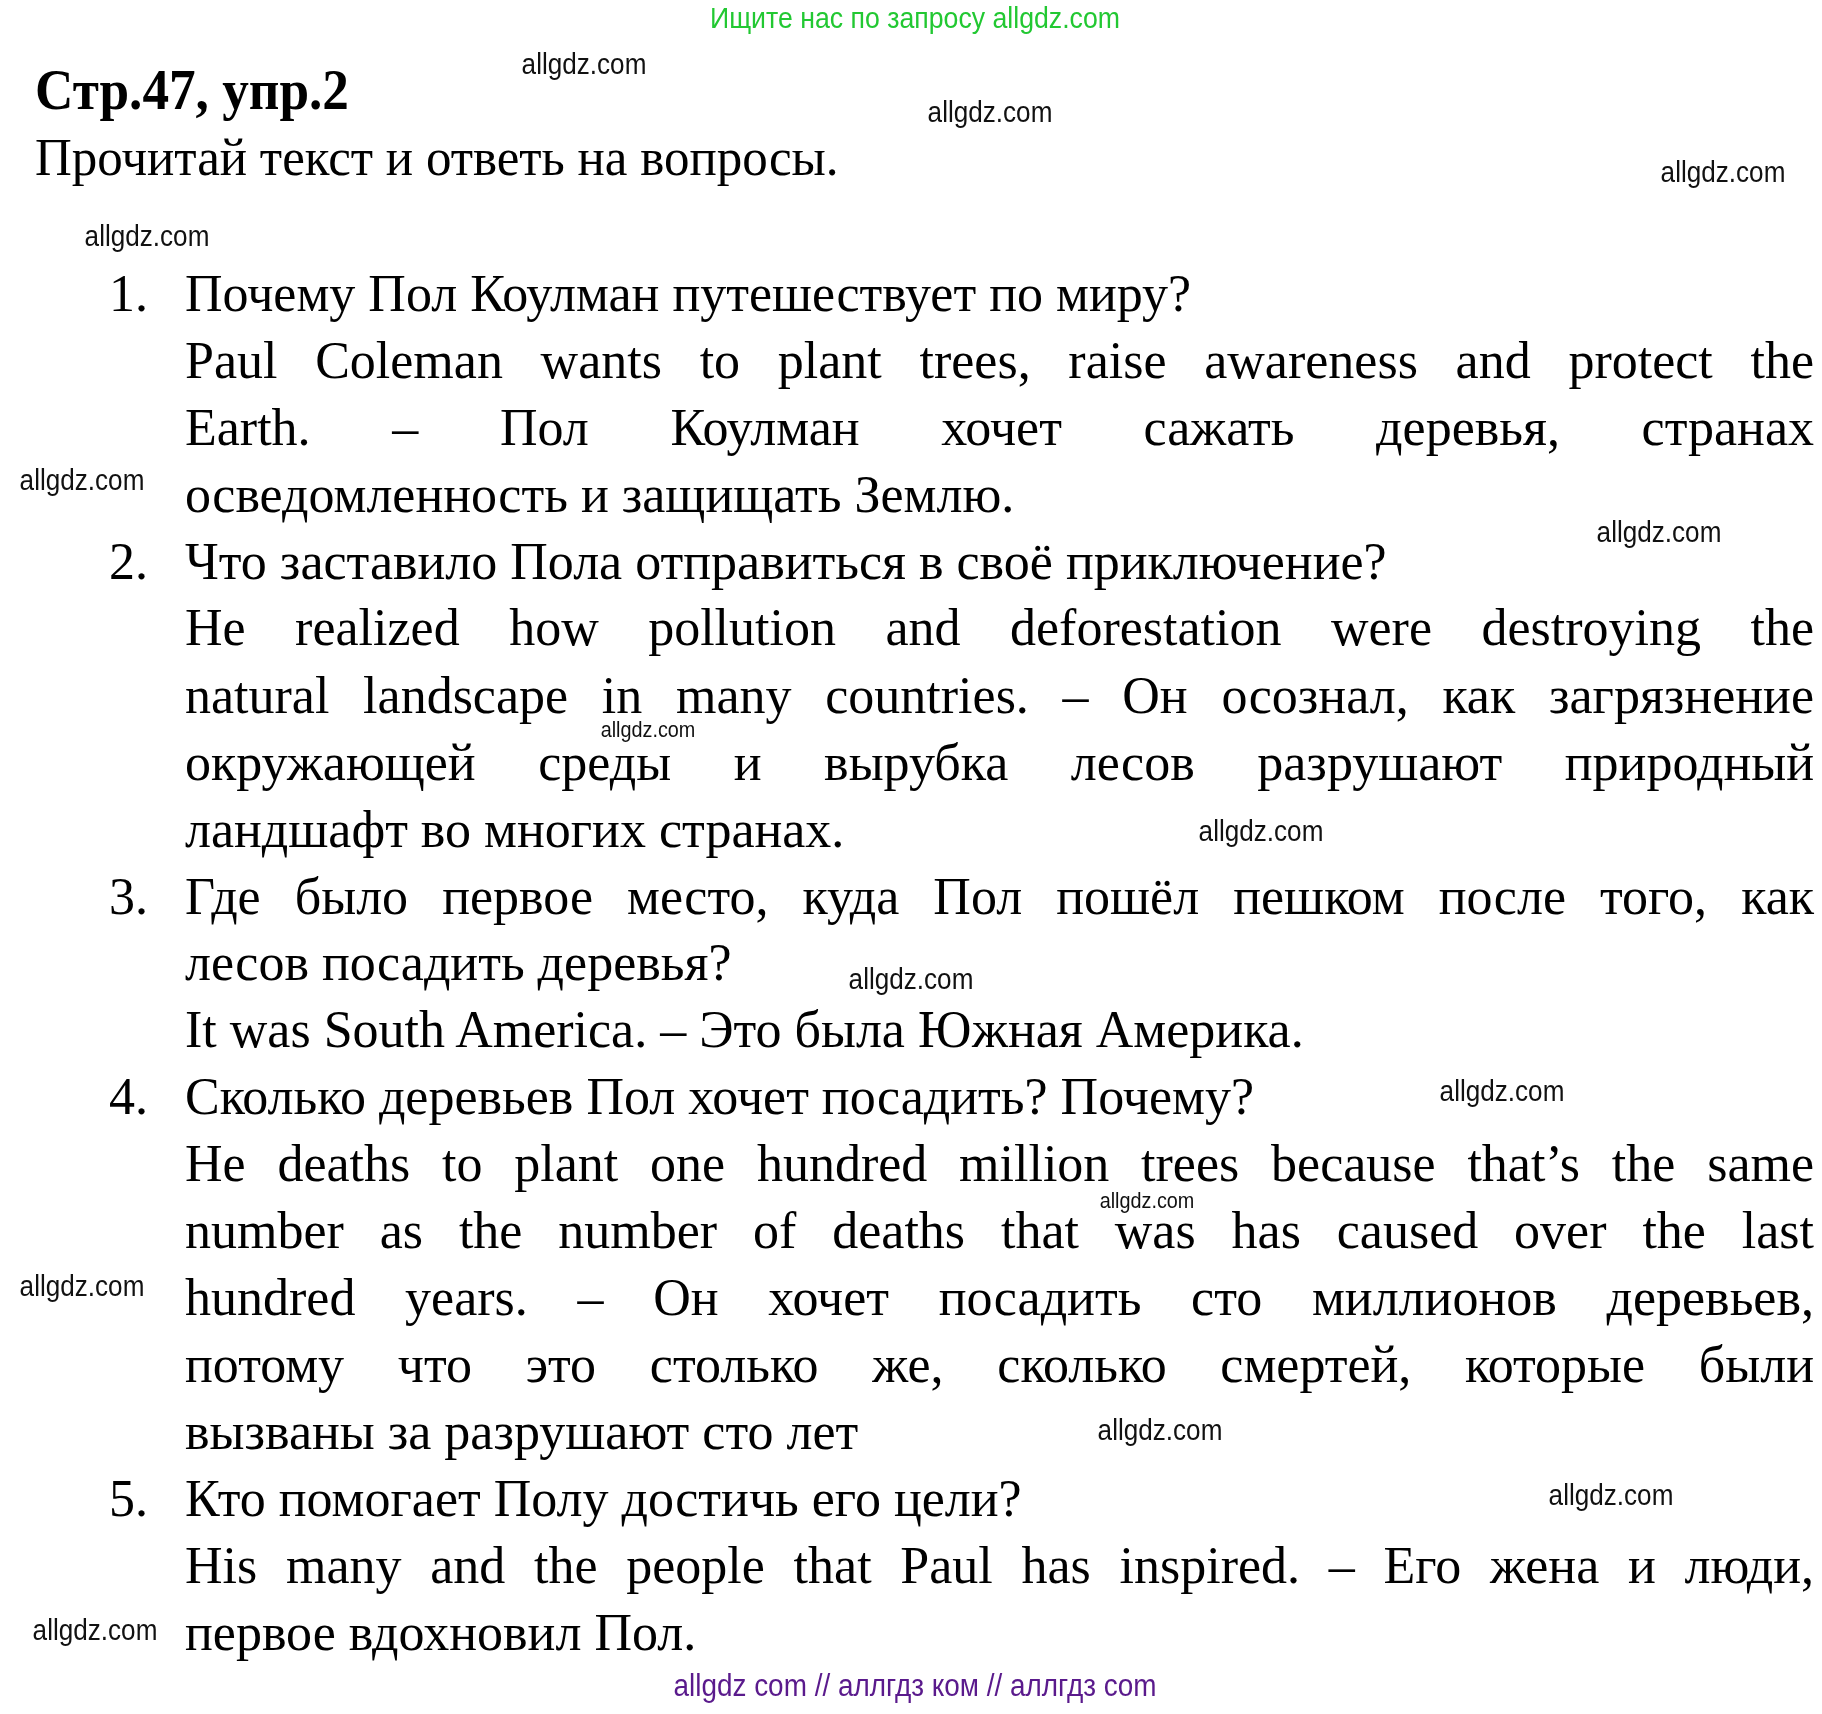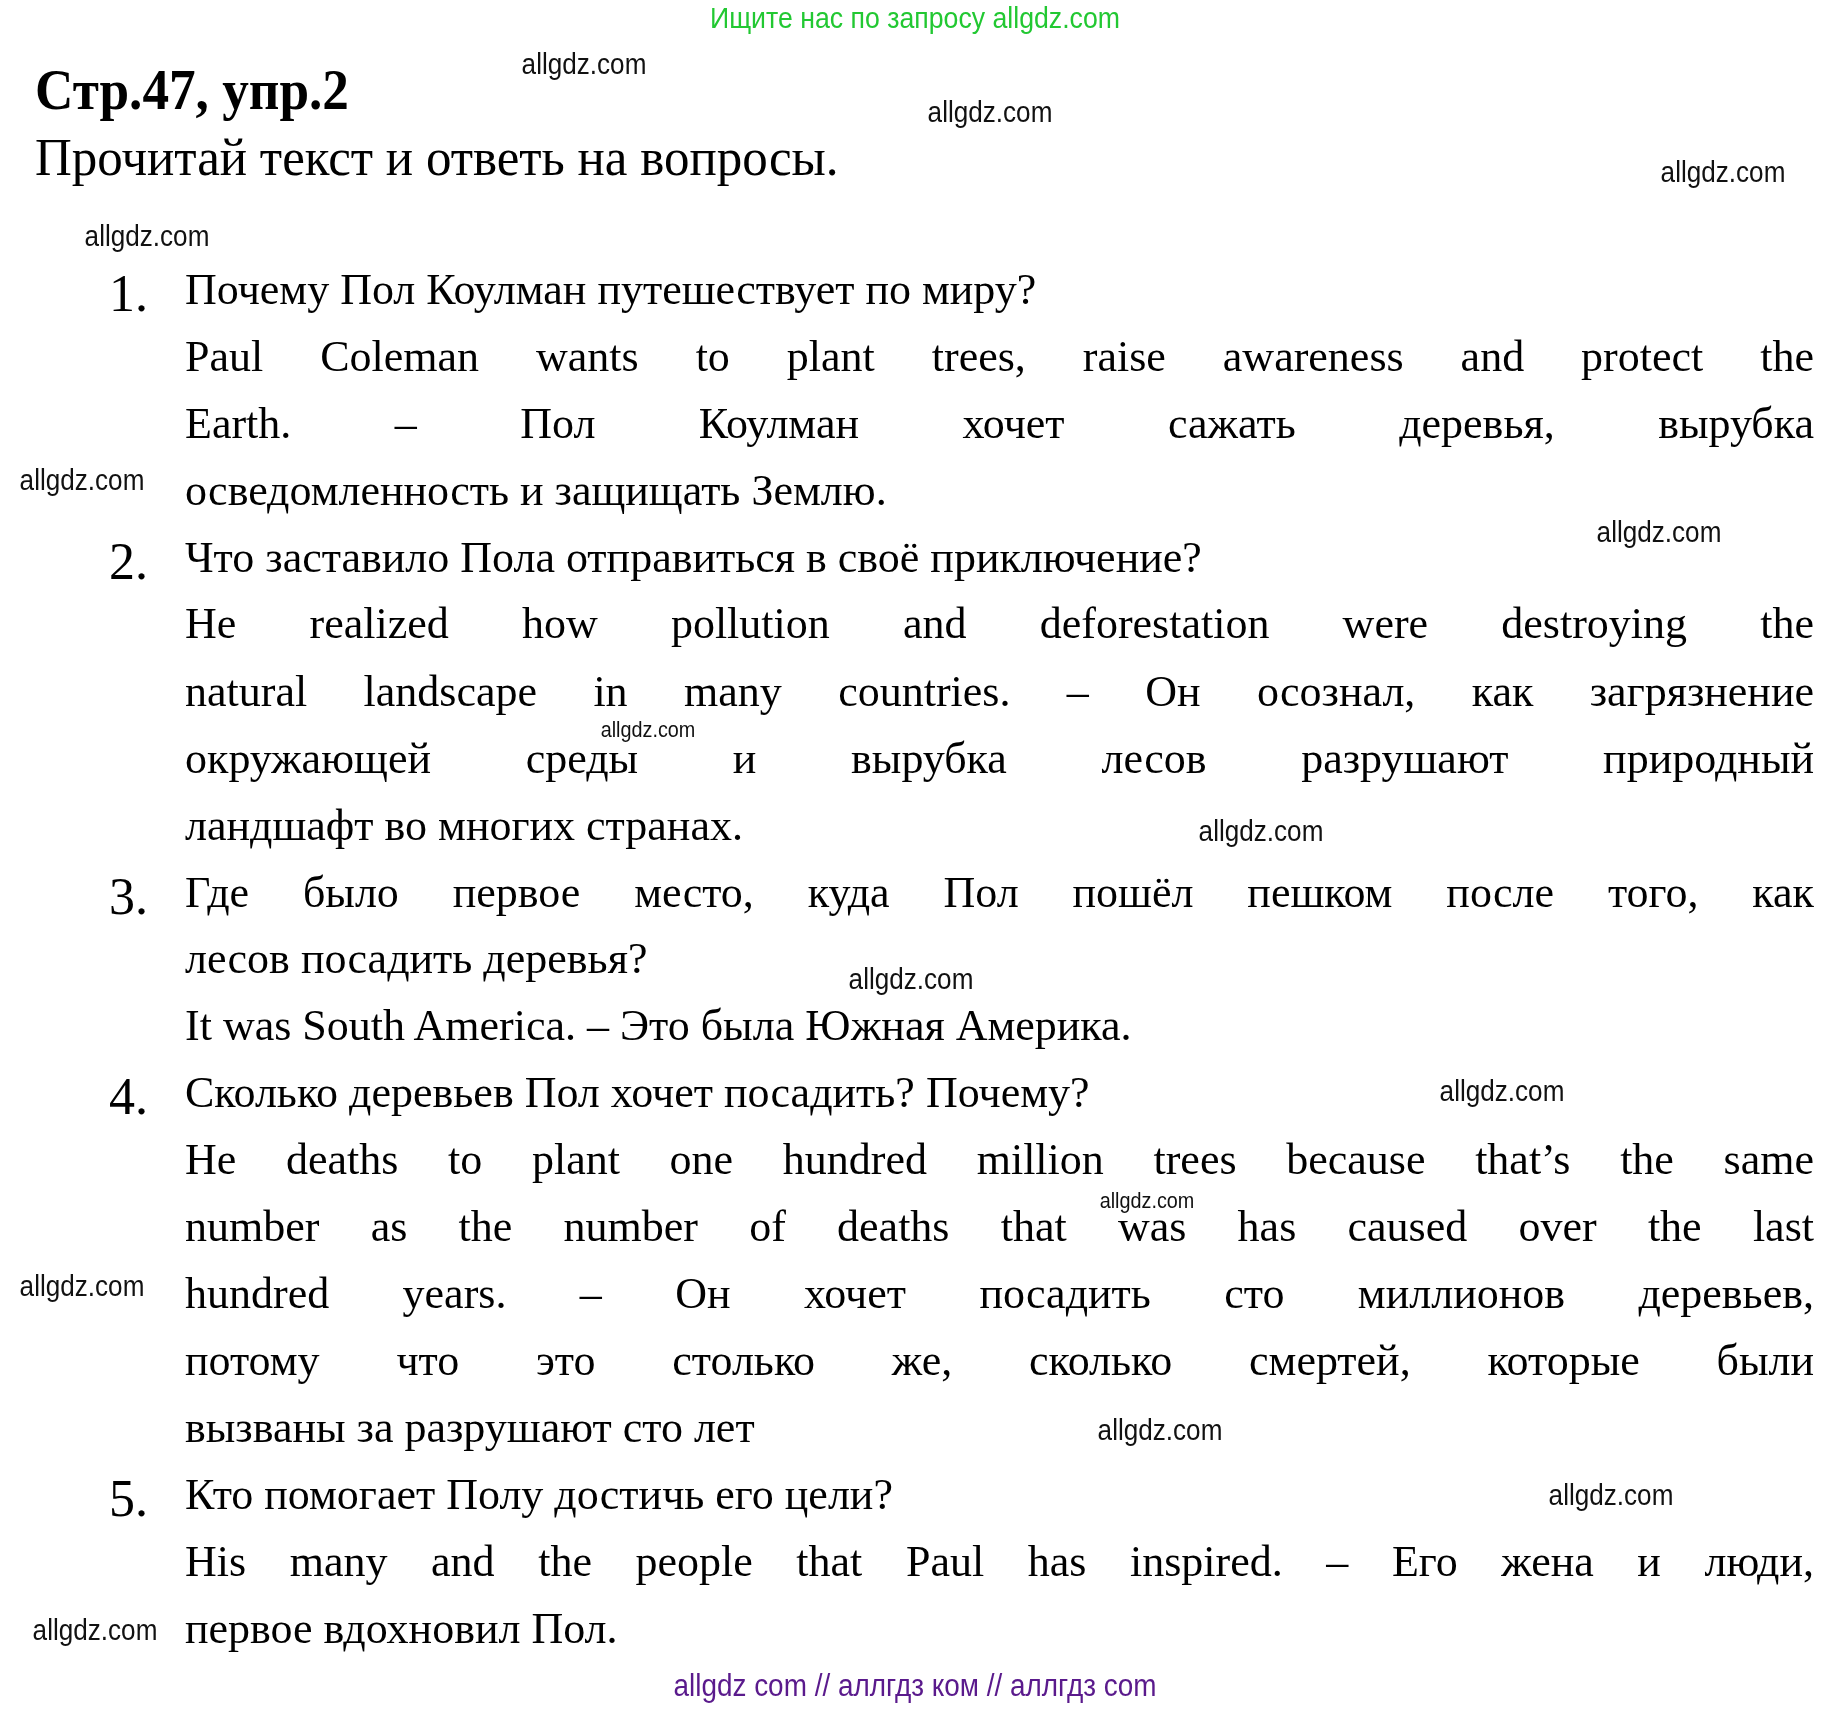--- a/index.html
+++ b/index.html
@@ -19,21 +19,21 @@
     left: 35px; top: 128px;
     font-family: "Liberation Serif", serif; font-size: 52px; color: #000;
     transform: scaleX(0.98); transform-origin: left;
   }
   .num {
     left: 109px;
     font-family: "Liberation Serif", serif; font-size: 52px; color: #000;
   }
   .line {
     left: 185px;
-    font-family: "Liberation Serif", serif; font-size: 44px; color: #000;
+    font-family: "Liberation Serif", serif; font-size: 52px; color: #000;
   }
   .line.just {
     width: 1629px; text-align: justify; text-align-last: justify;
   }
   .wm {
     font-family: "Liberation Sans", sans-serif; font-size: 29px; color: #111;
     transform: translate(-50%, -50%) scaleX(0.9);
   }
   .wm.small { font-size: 22px; }
   .bottom-banner {
@@ -47,21 +47,21 @@
 
 <div class="abs top-banner">Ищите нас по запросу allgdz.com</div>
 
 <div class="abs title">Стр.47, упр.2</div>
 <div class="abs subtitle">Прочитай текст и ответь на вопросы.</div>
 
 <div>
   <div class="abs num" style="top:264px">1.</div>
   <div class="abs line" style="top:264px">Почему Пол Коулман путешествует по миру?</div>
   <div class="abs line just" style="top:331px">Paul Coleman wants to plant trees, raise awareness and protect the</div>
-  <div class="abs line just" style="top:398px">Earth. – Пол Коулман хочет сажать деревья, вырубка</div>
+  <div class="abs line just" style="top:398px">Earth. – Пол Коулман хочет сажать деревья, странах</div>
   <div class="abs line" style="top:465px">осведомленность и защищать Землю.</div>
 </div>
 
 <div>
   <div class="abs num" style="top:532px">2.</div>
   <div class="abs line" style="top:532px">Что заставило Пола отправиться в своё приключение?</div>
   <div class="abs line just" style="top:598px">He realized how pollution and deforestation were destroying the</div>
   <div class="abs line just" style="top:666px">natural landscape in many countries. – Он осознал, как загрязнение</div>
   <div class="abs line just" style="top:733px">окружающей среды и вырубка лесов разрушают природный</div>
   <div class="abs line" style="top:800px">ландшафт во многих странах.</div>

